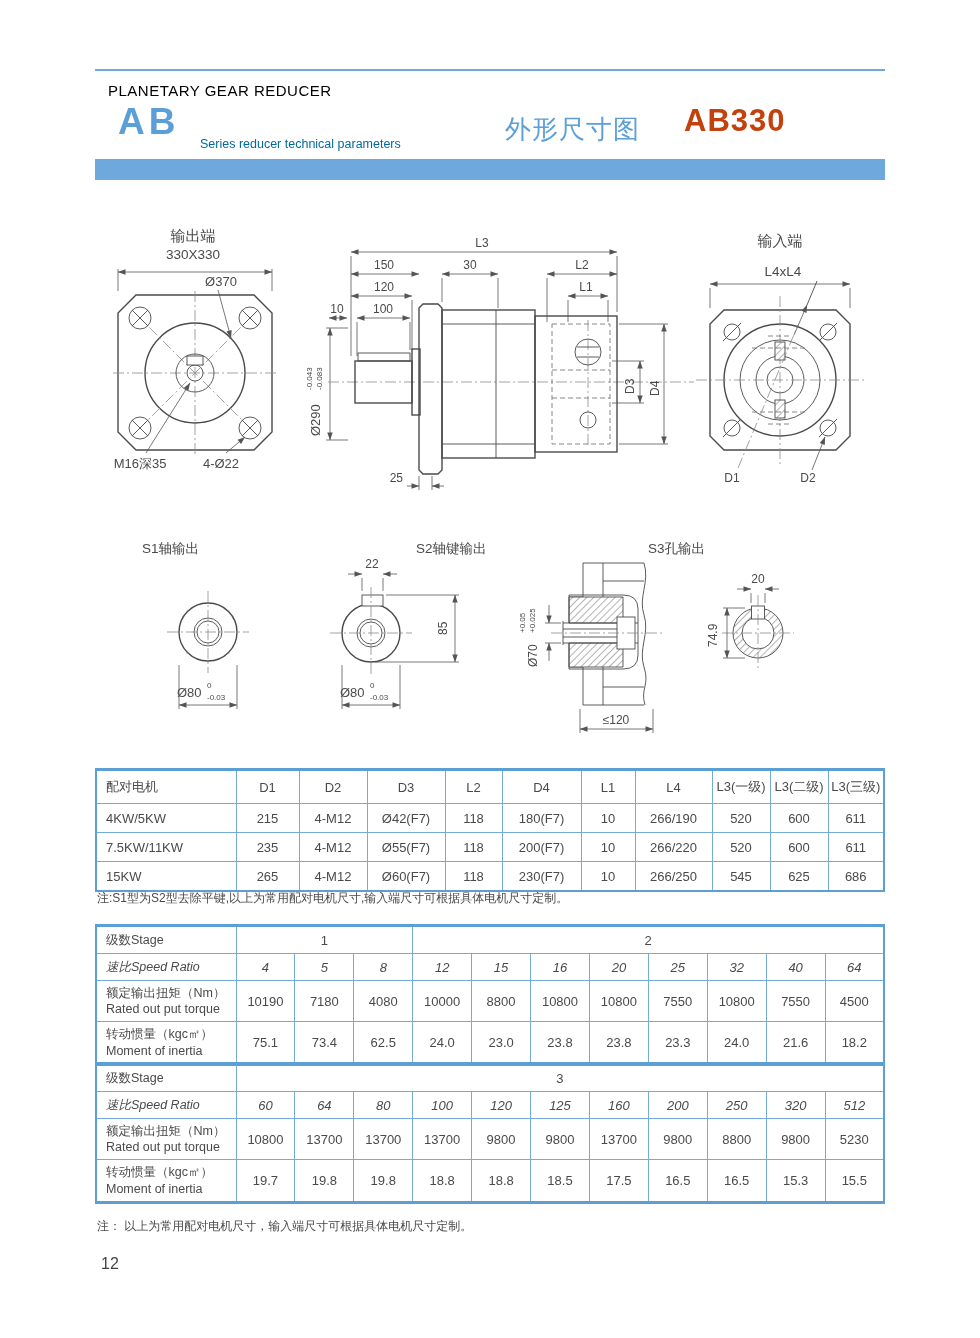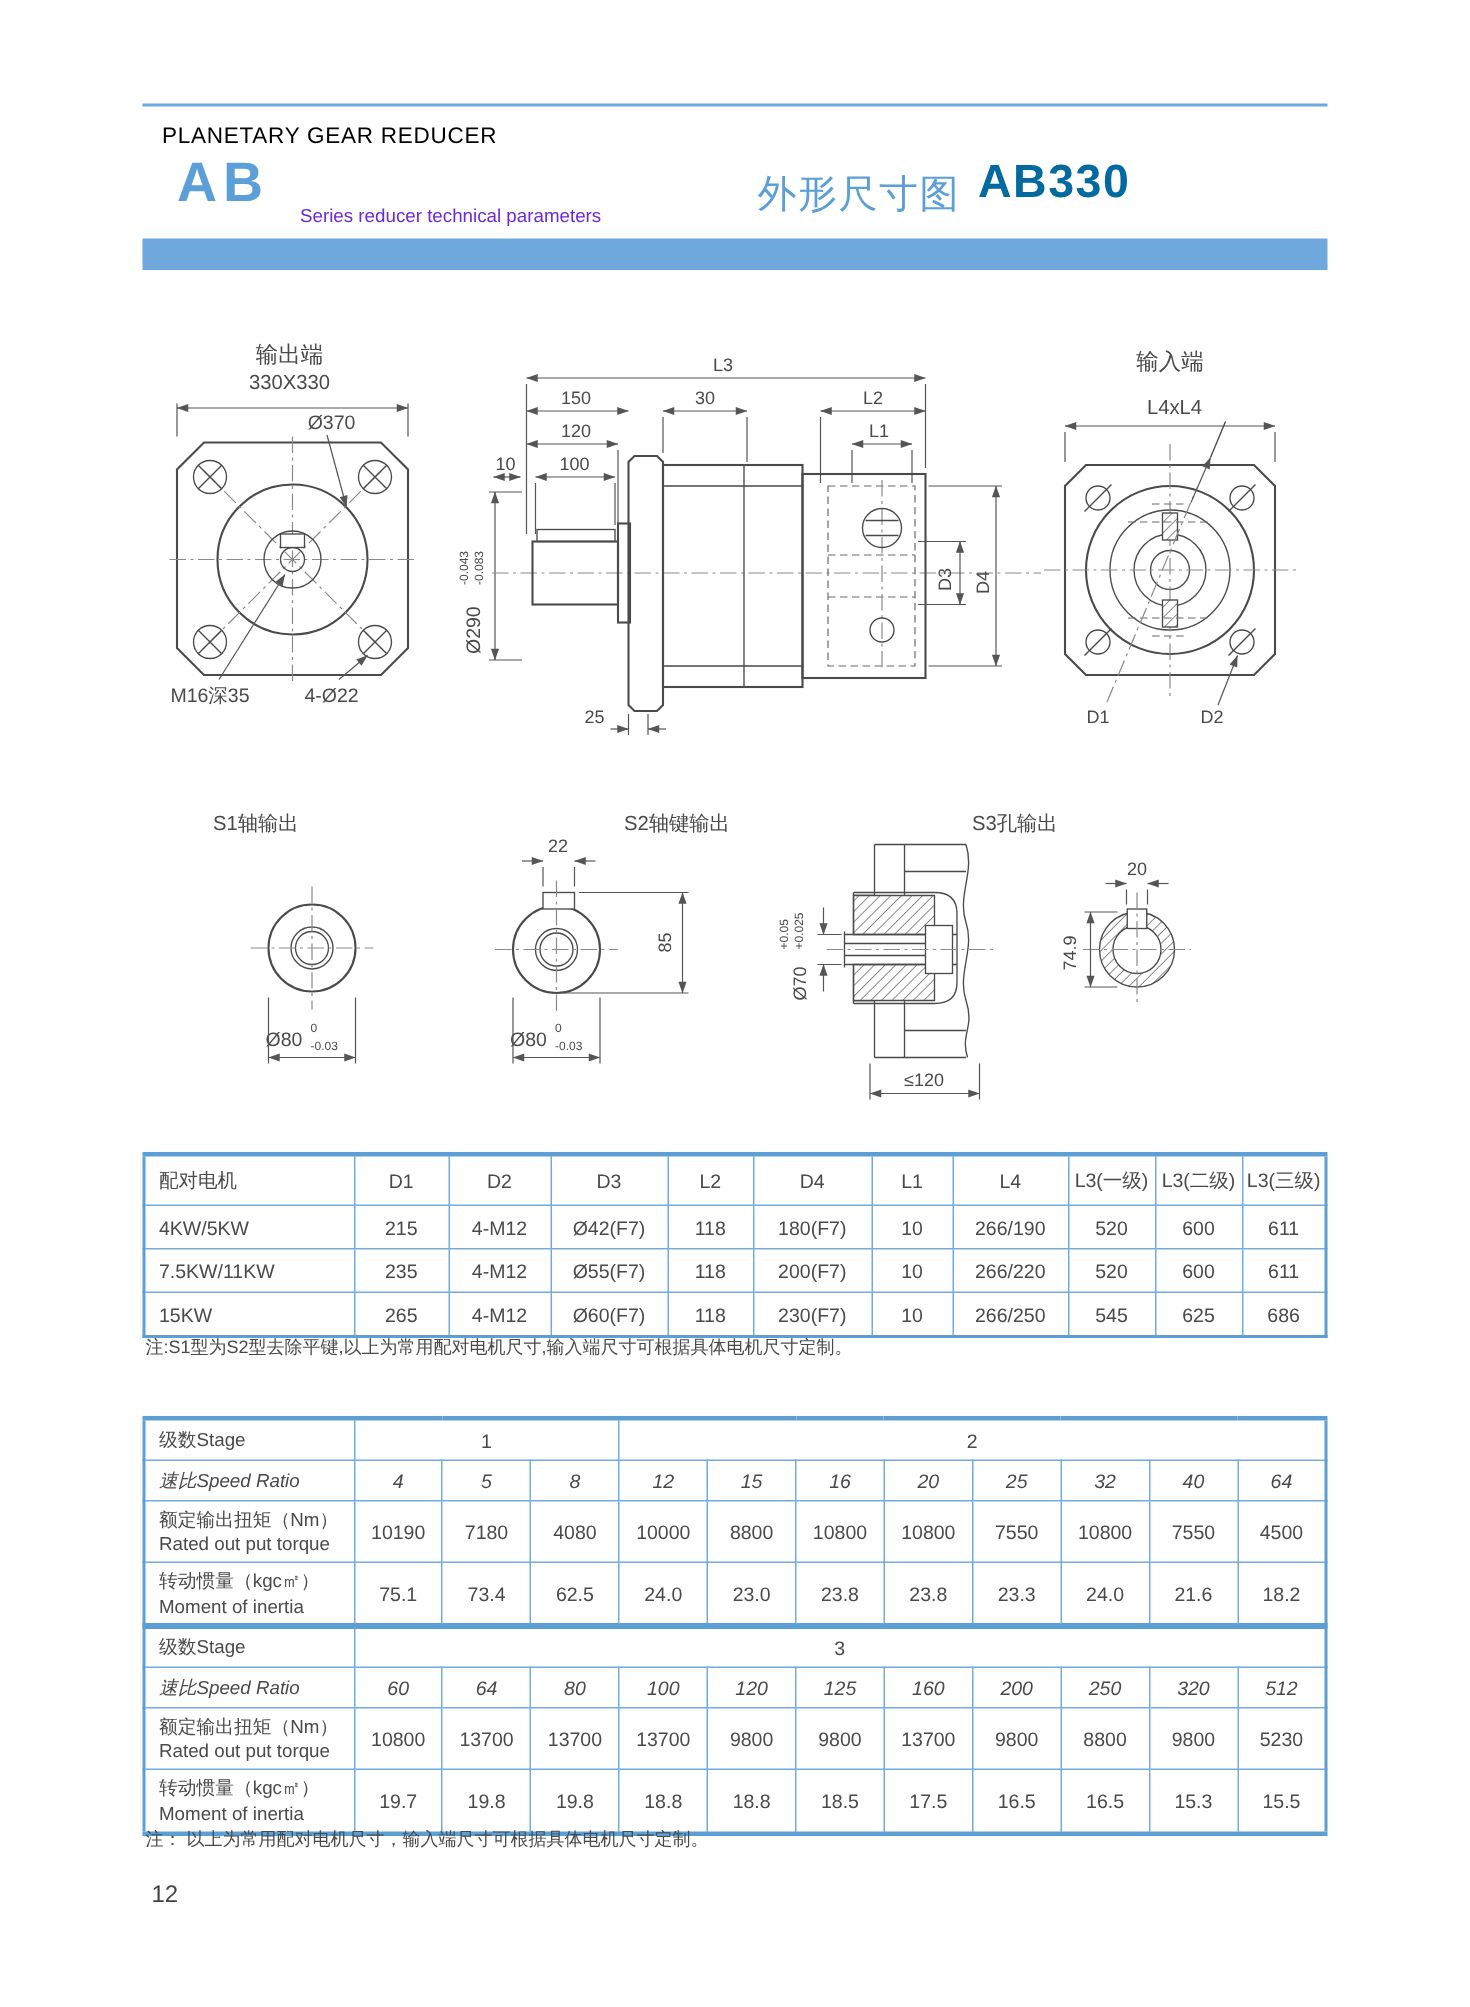--- a/index.html
+++ b/index.html
@@ -4,23 +4,23 @@
 <style>
   html,body{margin:0;padding:0;background:#e8e8e8;}
   .page{position:relative;width:980px;height:1338px;background:#ffffff;margin:0 auto;
         font-family:"Liberation Sans","DejaVu Sans",sans-serif;overflow:hidden;}
   .abs{position:absolute;}
   
   .topline{left:95px;top:69px;width:790px;height:2px;background:#6fa8dc;}
   .eyebrow{left:108px;top:82px;font-size:15px;color:#000000;letter-spacing:.5px;}
   .ab{left:118px;top:101px;font-size:37px;font-weight:bold;color:#5b9fd8;letter-spacing:4px;}
   .cnTitle{left:199px;top:108px;font-size:22px;font-weight:bold;color:#5b9fd8;letter-spacing:1px;}
-  .enSub{left:200px;top:137px;font-size:12.5px;color:#6d28d9;}
+  .enSub{left:200px;top:137px;font-size:12.5px;color:#0369a1;}
   .dimLbl{left:505px;top:112px;font-size:26px;color:#5b9fd8;letter-spacing:1px;}
-  .model{left:652px;top:103px;font-size:31px;font-weight:bold;color:#0369a1;letter-spacing:1px;}
+  .model{left:684px;top:103px;font-size:31px;font-weight:bold;color:#c2410c;letter-spacing:1px;}
   .bluebar{left:95px;top:159px;width:790px;height:21px;background:#6fa8dc;}
   
   .watermark{left:142px;top:642px;font-size:115px;letter-spacing:58px;color:#aecdeb;
              mix-blend-mode:multiply;white-space:nowrap;z-index:6;pointer-events:none;
              font-family:"DejaVu Serif","Liberation Serif",serif;}
   
   svg.drawing{position:absolute;overflow:visible;}
   svg text{fill:#4a4a4a;font-family:"Liberation Sans","DejaVu Sans",sans-serif;}
   .ttl{font-size:15px;}
   .sz{font-size:13.5px;}
@@ -32,21 +32,21 @@
   .ilw{fill:#fff;stroke:#4a4a4a;stroke-width:.9;}
   .cl{fill:none;stroke:#8a8a8a;stroke-width:.8;stroke-dasharray:11 3 2 3;}
   .hid{fill:none;stroke:#6a6a6a;stroke-width:.8;stroke-dasharray:5 3;}
   .dim{fill:none;stroke:#555;stroke-width:.8;}
   .hpoly{fill:url(#hat);stroke:#4a4a4a;stroke-width:.9;}
   
   table.t{border-collapse:collapse;table-layout:fixed;color:#4a4a4a;z-index:7;position:absolute;background:transparent;}
   table.t td{border:1px solid #74abd9;text-align:center;font-size:13px;padding:0;}
   table.t td.lft{text-align:left;padding-left:9px;}
   table.t1{border:2px solid #5b9fd5;border-top-width:3px;}
-  table.t2{border:2px solid #5b9fd5;border-top-width:3px;border-bottom-width:3px;margin-top:20px;}
+  table.t2{border:2px solid #5b9fd5;border-top-width:3px;border-bottom-width:3px;}
   .t1 tr.hrow td{height:32px;}
   .t1 tr.drow td{height:28px;}
   .t2 tr.r1 td{height:26px;}
   .t2 tr.r2 td{height:26px;font-style:italic;}
   .t2 tr.r3 td{height:40px;}
   .t2 tr.r4 td{height:41px;}
   .t2 td.lft{font-size:12.5px;line-height:1.3;}
   .note{font-size:12px;color:#4a4a4a;z-index:7;}
   .pageno{left:101px;top:1255px;font-size:16px;color:#444;}
 </style>

